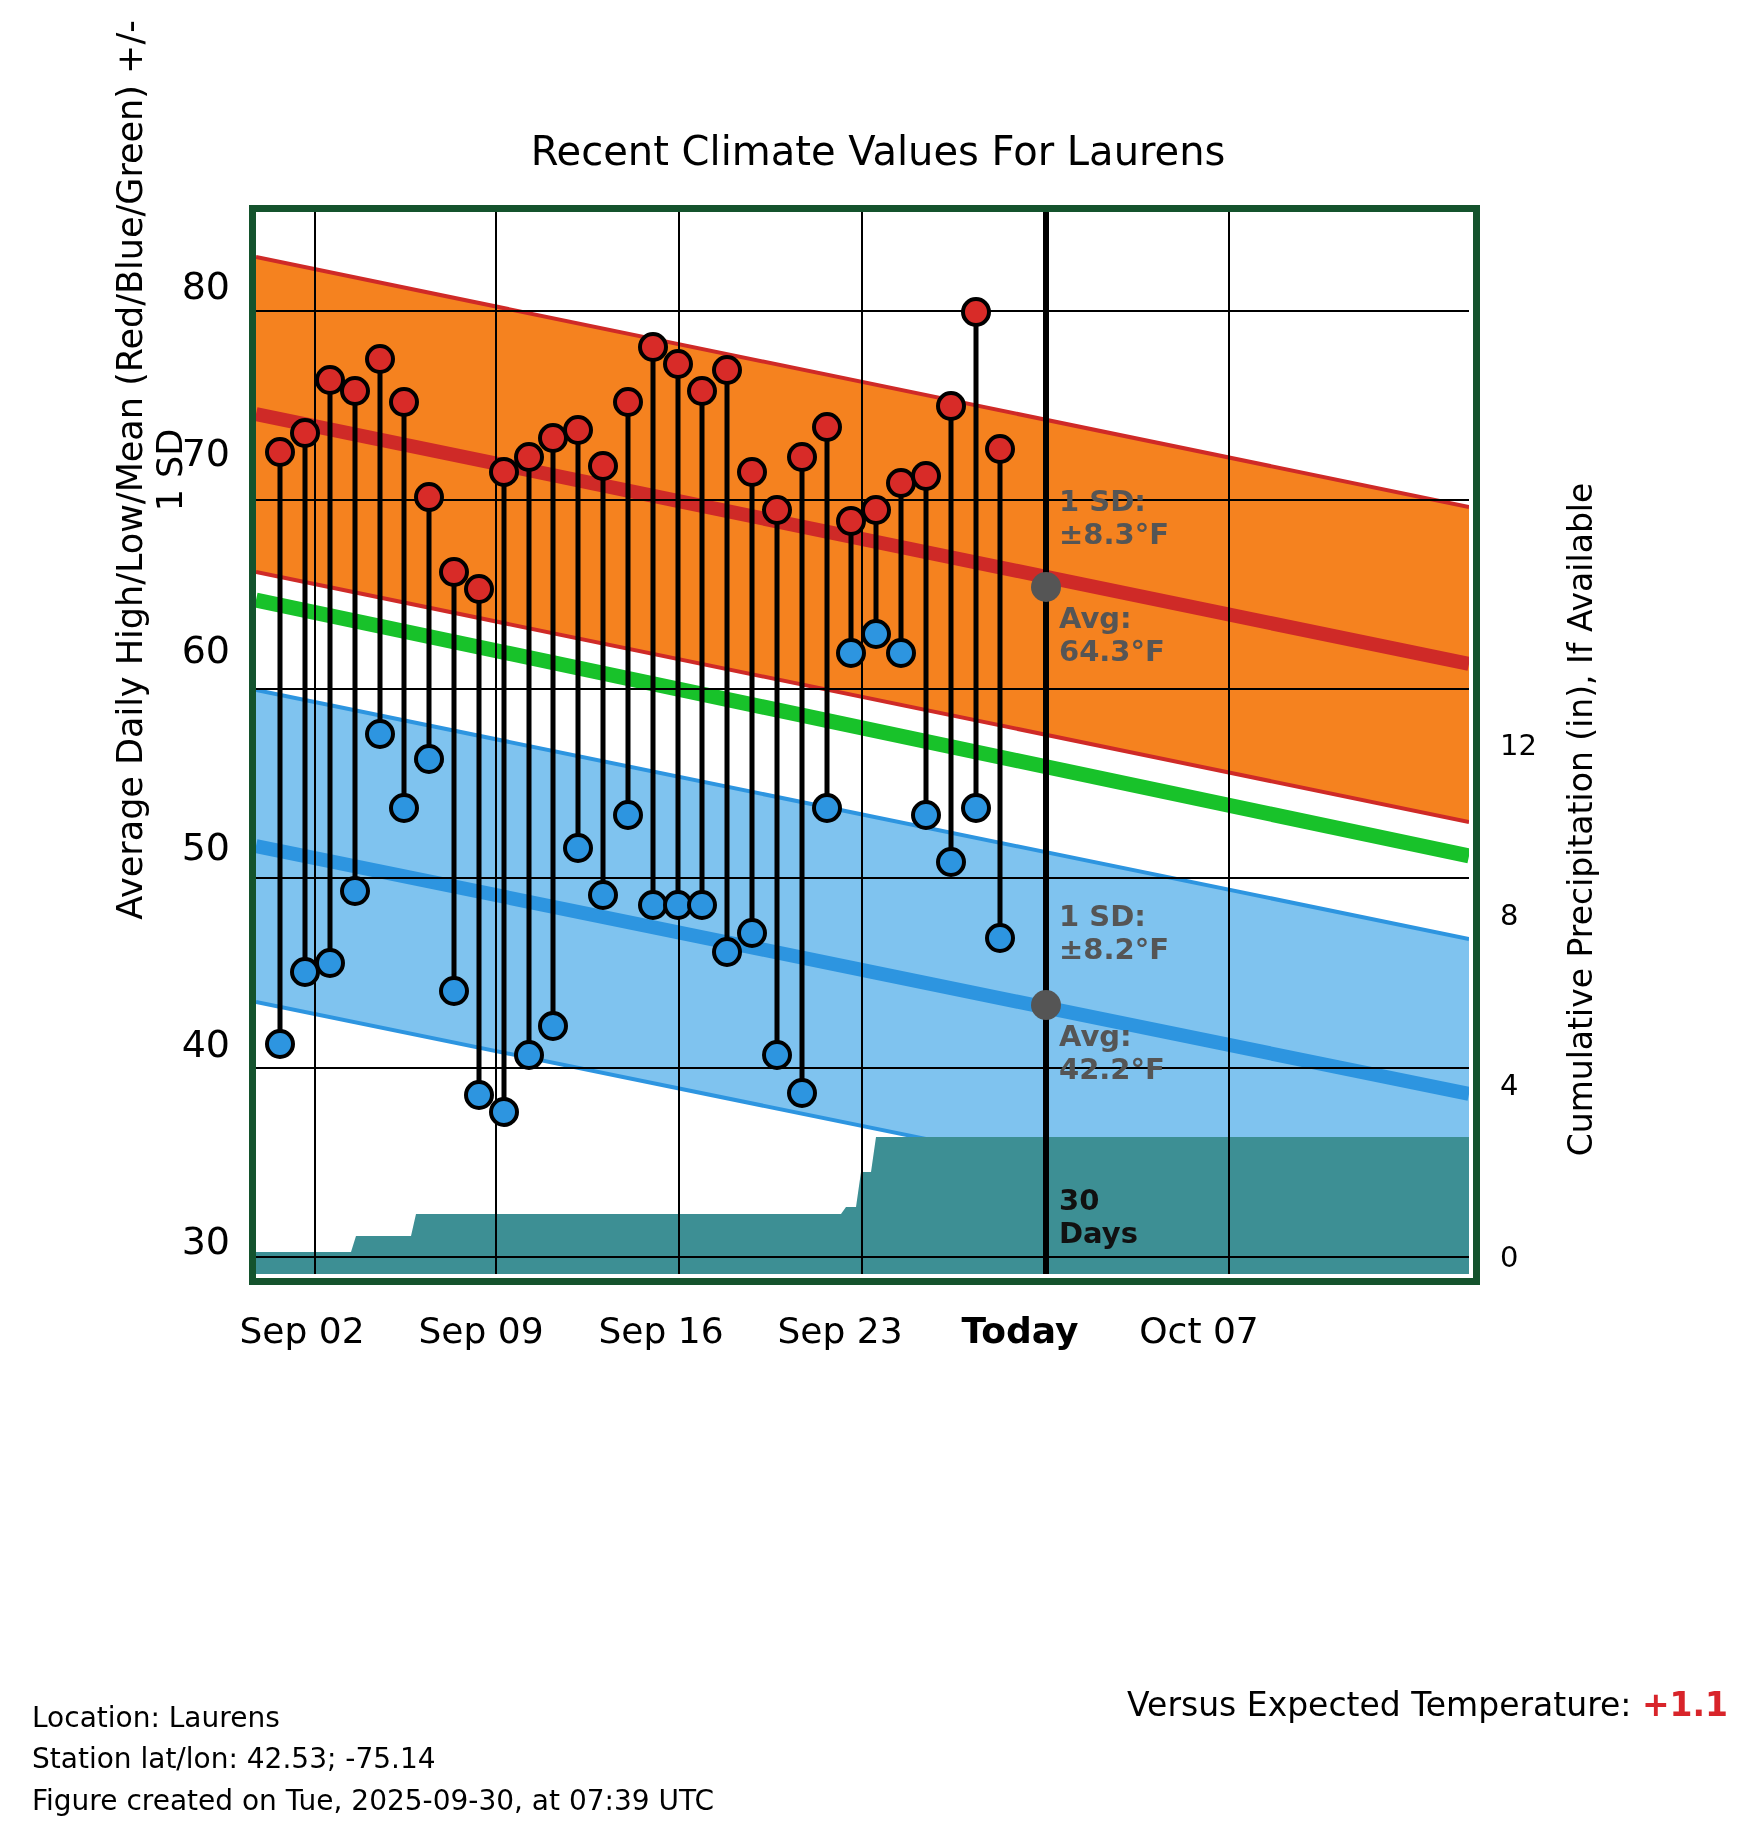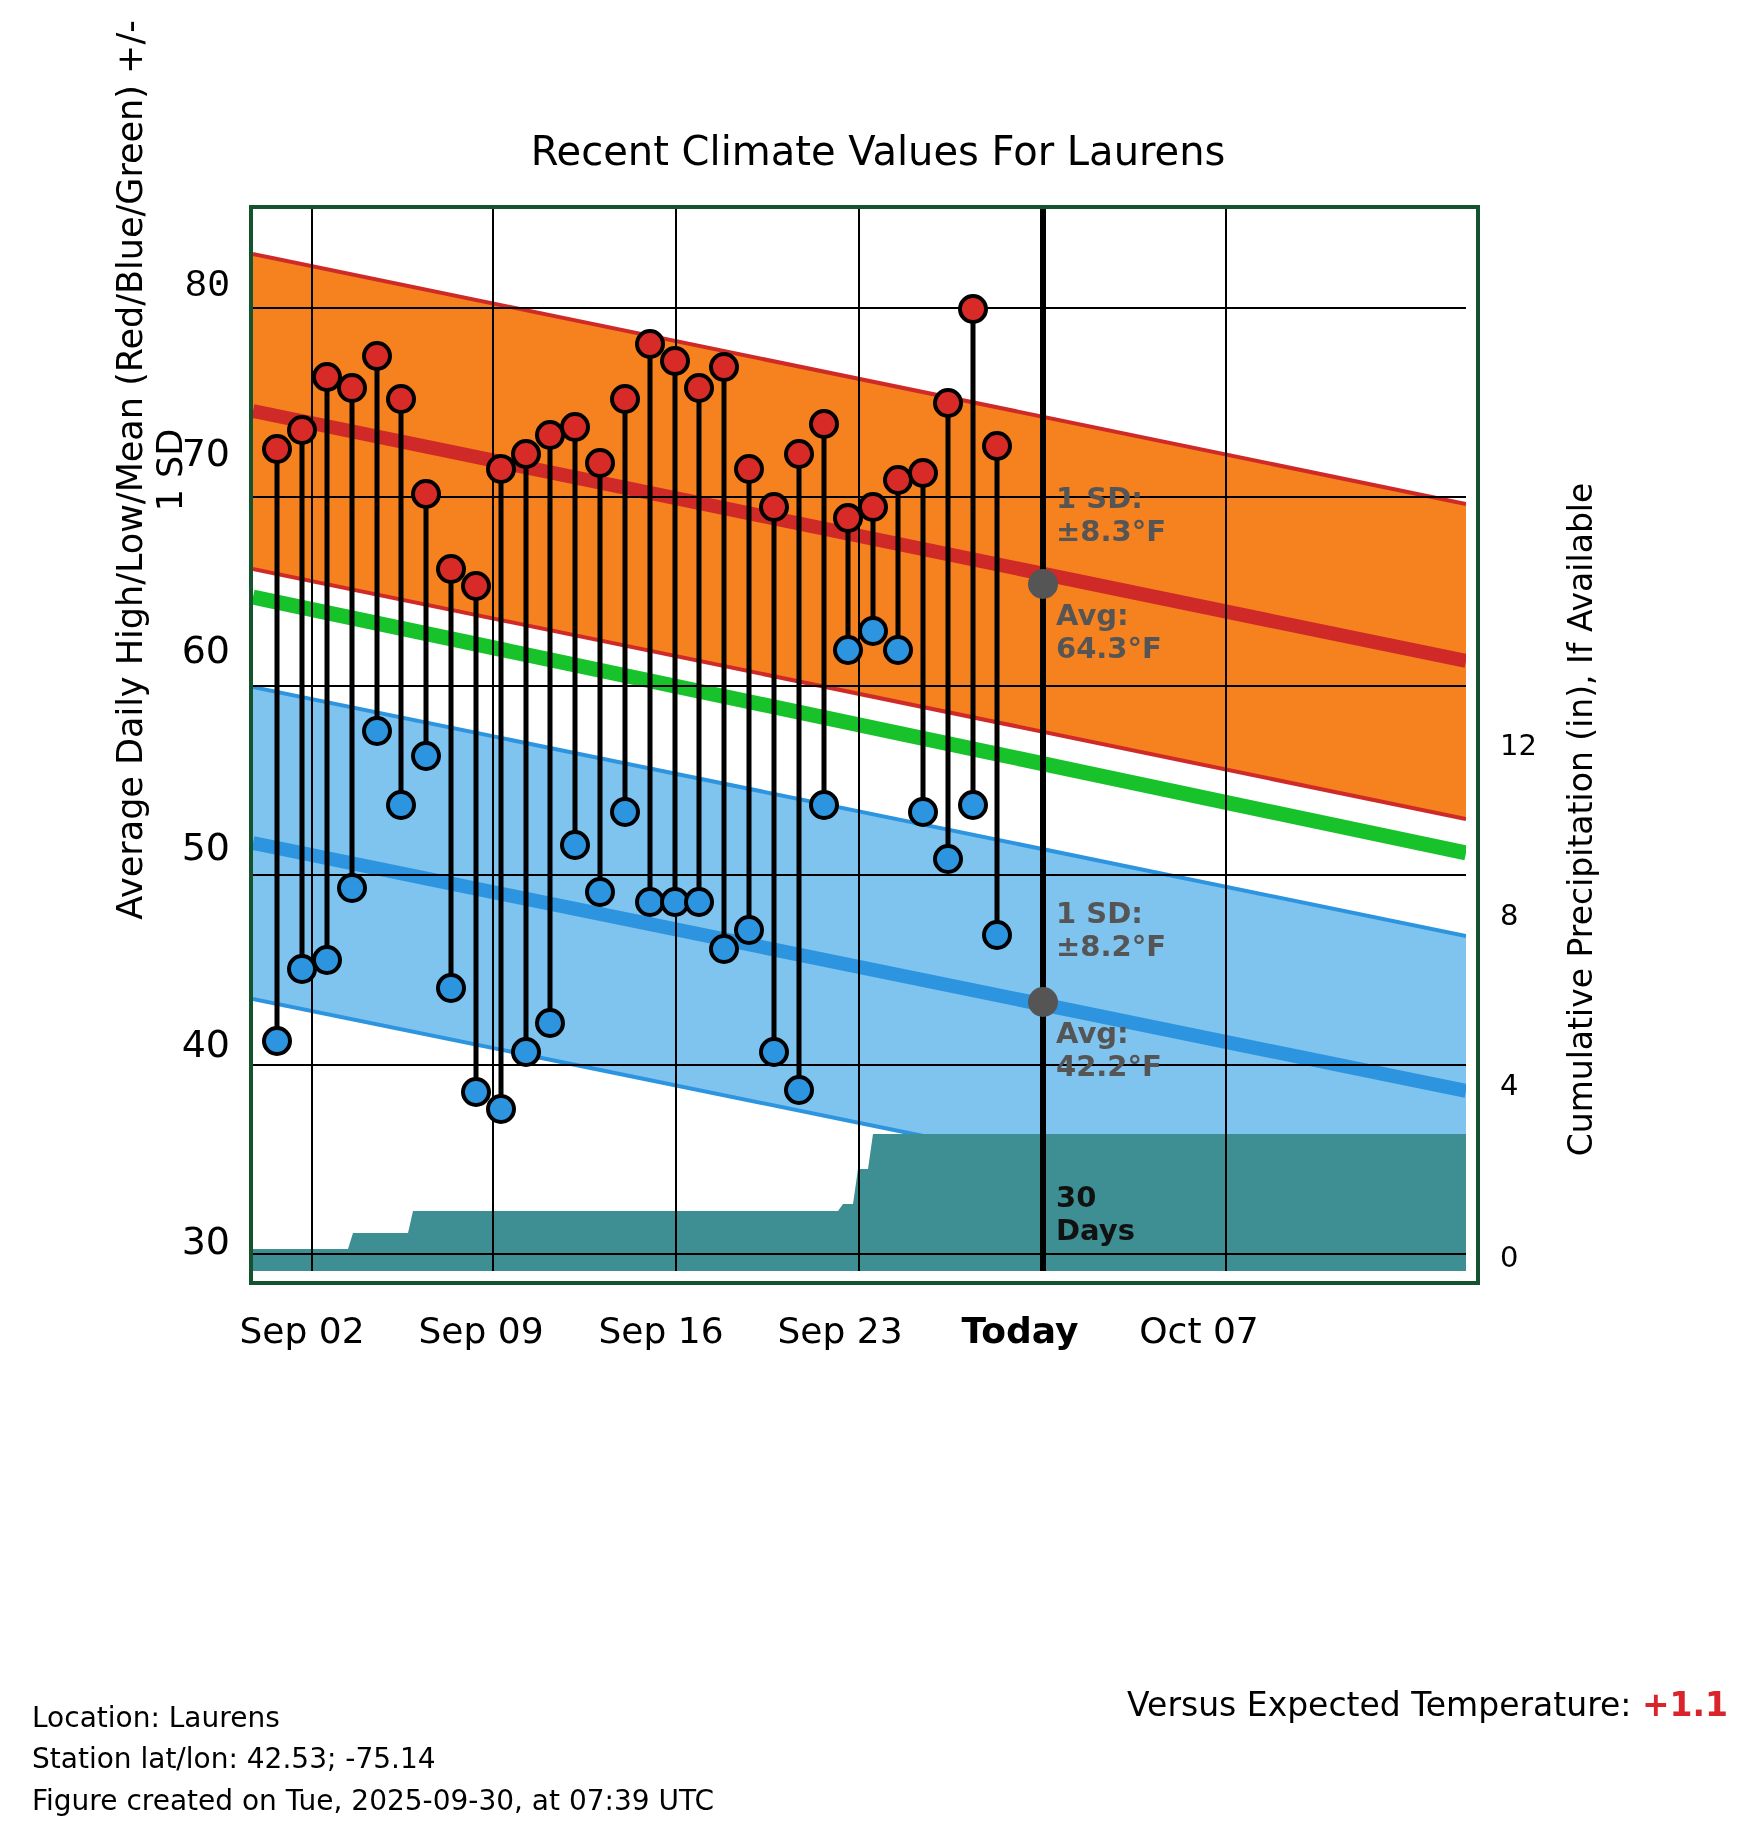--- a/index.html
+++ b/index.html
@@ -26,21 +26,21 @@
     transform-origin:center center;
     text-align:center;font-size:33px;
   }
   .xlabel{
     position:absolute;left:250px;top:1642px;width:1030px;text-align:center;font-size:35px;
   }
 
   
   .plot{
     position:absolute;left:249px;top:205px;width:1231px;height:1080px;
-    border:4px solid #14532d;box-sizing:border-box;background:#fff;overflow:hidden;
+    border:7px solid #14532d;box-sizing:border-box;background:#fff;overflow:hidden;
   }
   .inner{position:absolute;left:0;top:0;right:0;bottom:0;}
   .ytick-label{
     position:absolute;left:110px;width:120px;text-align:right;font-size:38px;
   }
   .ytick-label-right{
     position:absolute;left:1500px;width:120px;text-align:left;font-size:29px;
   }
   .xtick-label{
     position:absolute;top:1310px;font-size:36px;text-align:center;width:260px;
@@ -67,21 +67,21 @@
   <div class="title">Recent Climate Values For Laurens</div>
 
   <div class="ylabel-left">Average Daily High/Low/Mean (Red/Blue/Green) +/- 1 SD</div>
   <div class="ylabel-right">Cumulative Precipitation (in), If Available</div>
 
   <div class="ytick-label" style="top:1219px;">30</div>
   <div class="ytick-label" style="top:1022px;">40</div>
   <div class="ytick-label" style="top:825px;">50</div>
   <div class="ytick-label" style="top:628px;">60</div>
   <div class="ytick-label" style="top:431px;">70</div>
-  <div class="ytick-label" style="top:264px;font-family:Liberation Mono, monospace;">80</div>
+  <div class="ytick-label" style="top:264px;">80</div>
 
   <div class="ytick-label-right" style="top:1240px;">0</div>
   <div class="ytick-label-right" style="top:1068px;">4</div>
   <div class="ytick-label-right" style="top:898px;">8</div>
   <div class="ytick-label-right" style="top:728px;">12</div>
 
   <div class="xtick-label" style="left:172px;">Sep 02</div>
   <div class="xtick-label" style="left:351px;">Sep 09</div>
   <div class="xtick-label" style="left:531px;">Sep 16</div>
   <div class="xtick-label" style="left:710px;">Sep 23</div>

